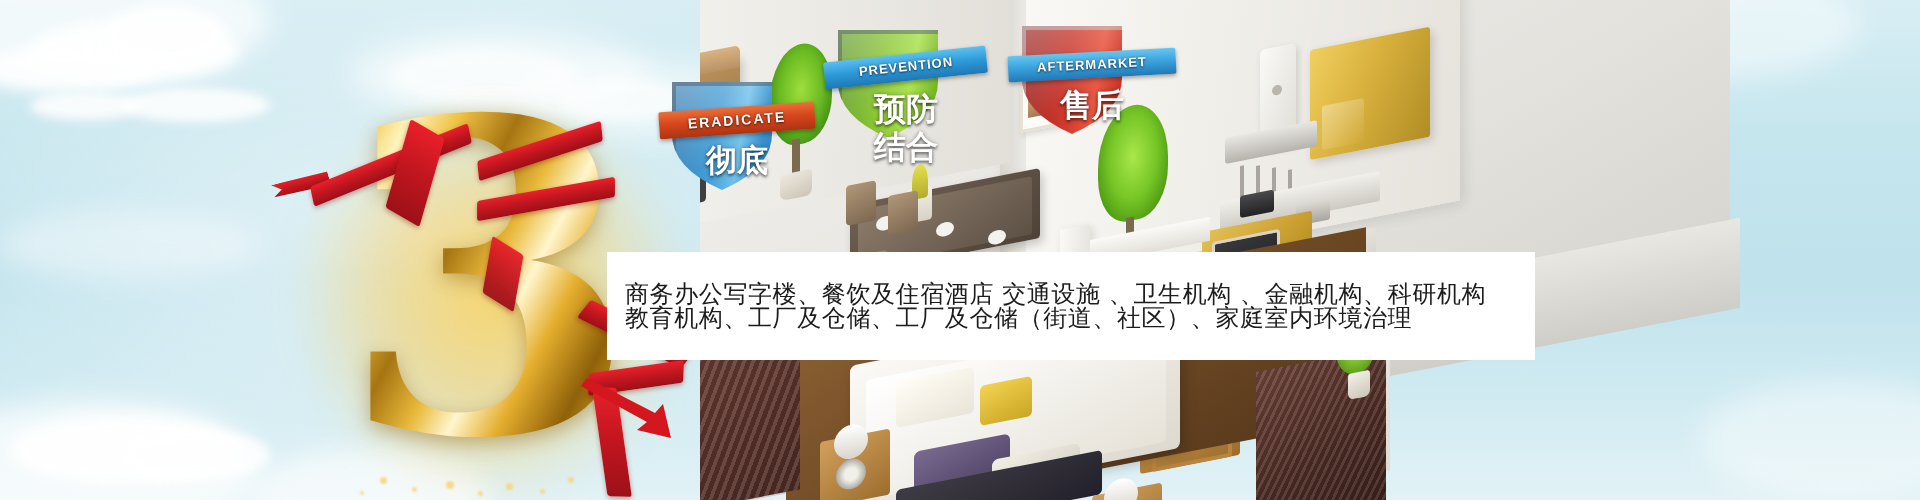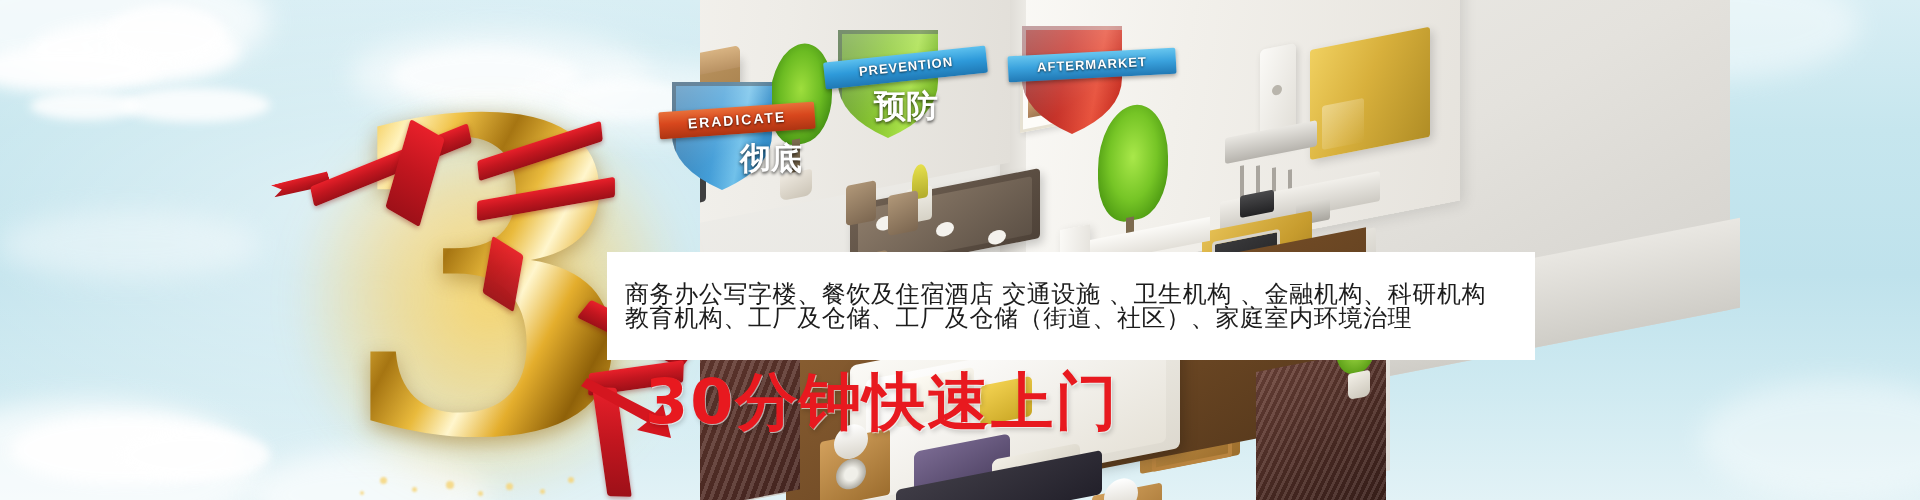--- a/index.html
+++ b/index.html
@@ -37,21 +37,20 @@
   .shield .label{
     position:absolute;left:50%;transform:translateX(-50%);
     text-align:center;color:#ffffff;font-weight:bold;
     text-shadow:0 1px 2px rgba(0,0,0,.55),0 0 3px rgba(0,0,0,.35);
     letter-spacing:2px;white-space:nowrap;
   }
   .shield .cn{
     position:absolute;left:0;right:0;text-align:center;color:#ffffff;
     font-weight:bold;line-height:1.08;
     text-shadow:0 2px 3px rgba(0,0,0,.5),0 0 4px rgba(0,0,0,.3);
-    font-family:Liberation Mono, monospace;
   }
   .ribbon{
     position:absolute;left:-10%;width:120%;
     box-shadow:0 2px 4px rgba(0,0,0,.35);
   }
 
   
   #three-wrap{
     position:absolute;left:300px;top:105px;width:380px;height:390px;
   }
@@ -251,47 +250,48 @@
   </div>
 
   <div class="shield" style="left:672px;top:82px;width:130px;height:160px;">
     <div class="body" style="background:linear-gradient(100deg,#1f6ea8 0%,#3d9ad6 34%,#6fc0ea 50%,#2f8cc9 64%,#18639b 100%);
                 box-shadow:0 6px 14px rgba(0,0,0,.28);"></div>
     <div class="body" style="background:linear-gradient(145deg,rgba(255,255,255,.42) 0%,rgba(255,255,255,.06) 42%,rgba(255,255,255,0) 60%);"></div>
     <div class="body" style="border:4px solid rgba(90,100,110,.55);box-sizing:border-box;"></div>
     <div class="ribbon" style="top:25px;height:27px;transform:rotate(-4deg);
                 background:linear-gradient(180deg,#e8703a 0%,#d8471d 45%,#ad3412 100%);border-radius:2px;"></div>
     <div class="label" style="top:30px;font-size:14px;transform:translateX(-50%) rotate(-4deg);">ERADICATE</div>
-    <div class="cn" style="top:62px;font-size:31px;text-align:right;">彻底</div>
+    <div class="cn" style="top:62px;font-size:31px;">彻底</div>
   </div>
 
   <div class="shield" style="left:838px;top:30px;width:136px;height:166px;">
     <div class="body" style="background:linear-gradient(100deg,#4e8c12 0%,#84c429 32%,#a7e046 50%,#6fb01d 66%,#3f7c0d 100%);
                 box-shadow:0 6px 14px rgba(0,0,0,.28);"></div>
     <div class="body" style="background:linear-gradient(145deg,rgba(255,255,255,.40) 0%,rgba(255,255,255,.06) 42%,rgba(255,255,255,0) 60%);"></div>
     <div class="body" style="border:4px solid rgba(90,100,110,.5);box-sizing:border-box;"></div>
     <div class="ribbon" style="top:24px;height:27px;transform:rotate(-6deg);
                 background:linear-gradient(180deg,#5cc0ee 0%,#2e9ada 48%,#1f78b4 100%);border-radius:2px;"></div>
     <div class="label" style="top:29px;font-size:13px;letter-spacing:1px;transform:translateX(-50%) rotate(-6deg);">PREVENTION</div>
     <div class="cn" style="top:62px;font-size:32px;">预防</div>
+    <div class="cn" style="top:100px;font-size:32px;">结合</div>
   </div>
 
   <div class="shield" style="left:1022px;top:26px;width:140px;height:170px;">
     <div class="body" style="background:linear-gradient(100deg,#8e1412 0%,#c52a20 30%,#e8503a 50%,#c02419 68%,#8a120f 100%);
                 box-shadow:0 6px 14px rgba(0,0,0,.3);"></div>
     <div class="body" style="background:linear-gradient(145deg,rgba(255,255,255,.38) 0%,rgba(255,255,255,.05) 42%,rgba(255,255,255,0) 60%);"></div>
     <div class="body" style="border:4px solid rgba(200,205,210,.55);box-sizing:border-box;"></div>
     <div class="ribbon" style="top:26px;height:26px;transform:rotate(-3deg);
                 background:linear-gradient(180deg,#68c6ef 0%,#3aa2dd 48%,#2179b5 100%);border-radius:2px;"></div>
     <div class="label" style="top:31px;font-size:13px;letter-spacing:1px;transform:translateX(-50%) rotate(-3deg);">AFTERMARKET</div>
+    <div class="cn" style="top:62px;font-size:32px;">售后</div>
   </div>
 
   <div id="panel">
     <div class="line l1">商务办公写字楼、餐饮及住宿酒店 交通设施 、卫生机构 、金融机构、科研机构</div>
     <div class="line l2">教育机构、工厂及仓储、工厂及仓储（街道、社区）、家庭室内环境治理</div>
   </div>
 
   <svg id="arrow" viewBox="0 0 110 80">
     <path d="M6 8 L72 44 L62 52 L96 60 L88 26 L80 35 L12 0 Z" fill="#d4161f"></path>
   </svg>
-  <div id="headline">30分钟快速上门</div>
 
 </div>
 
 </body></html>

